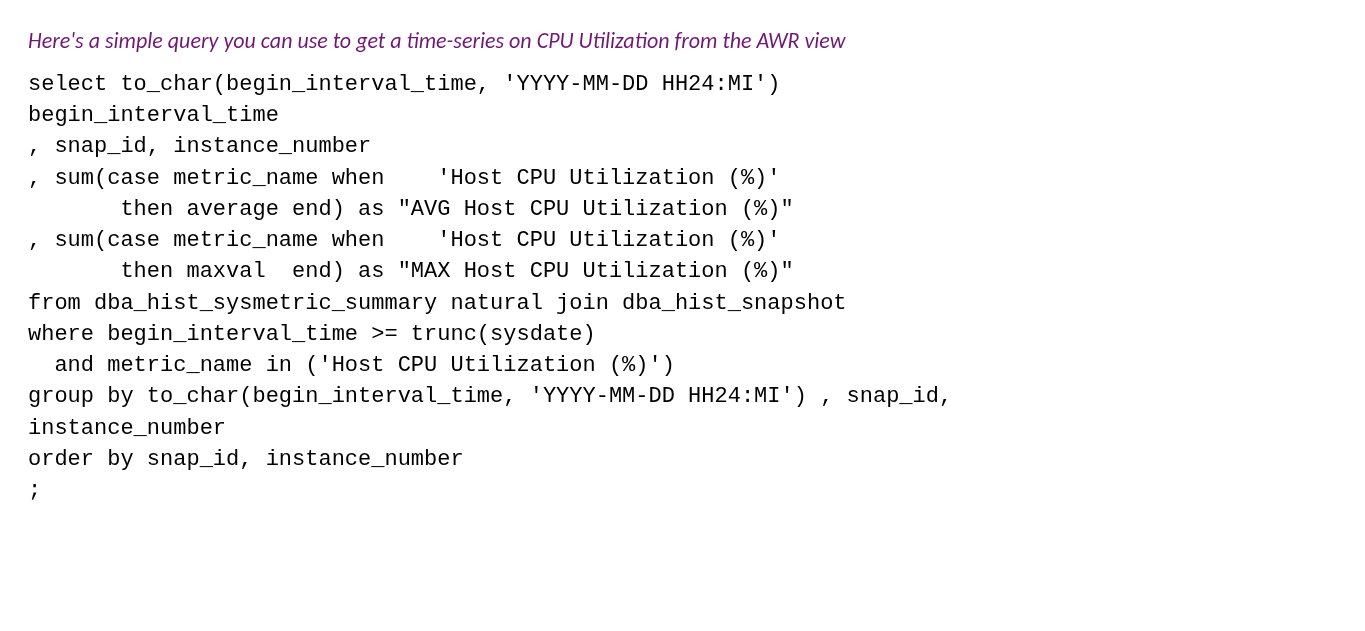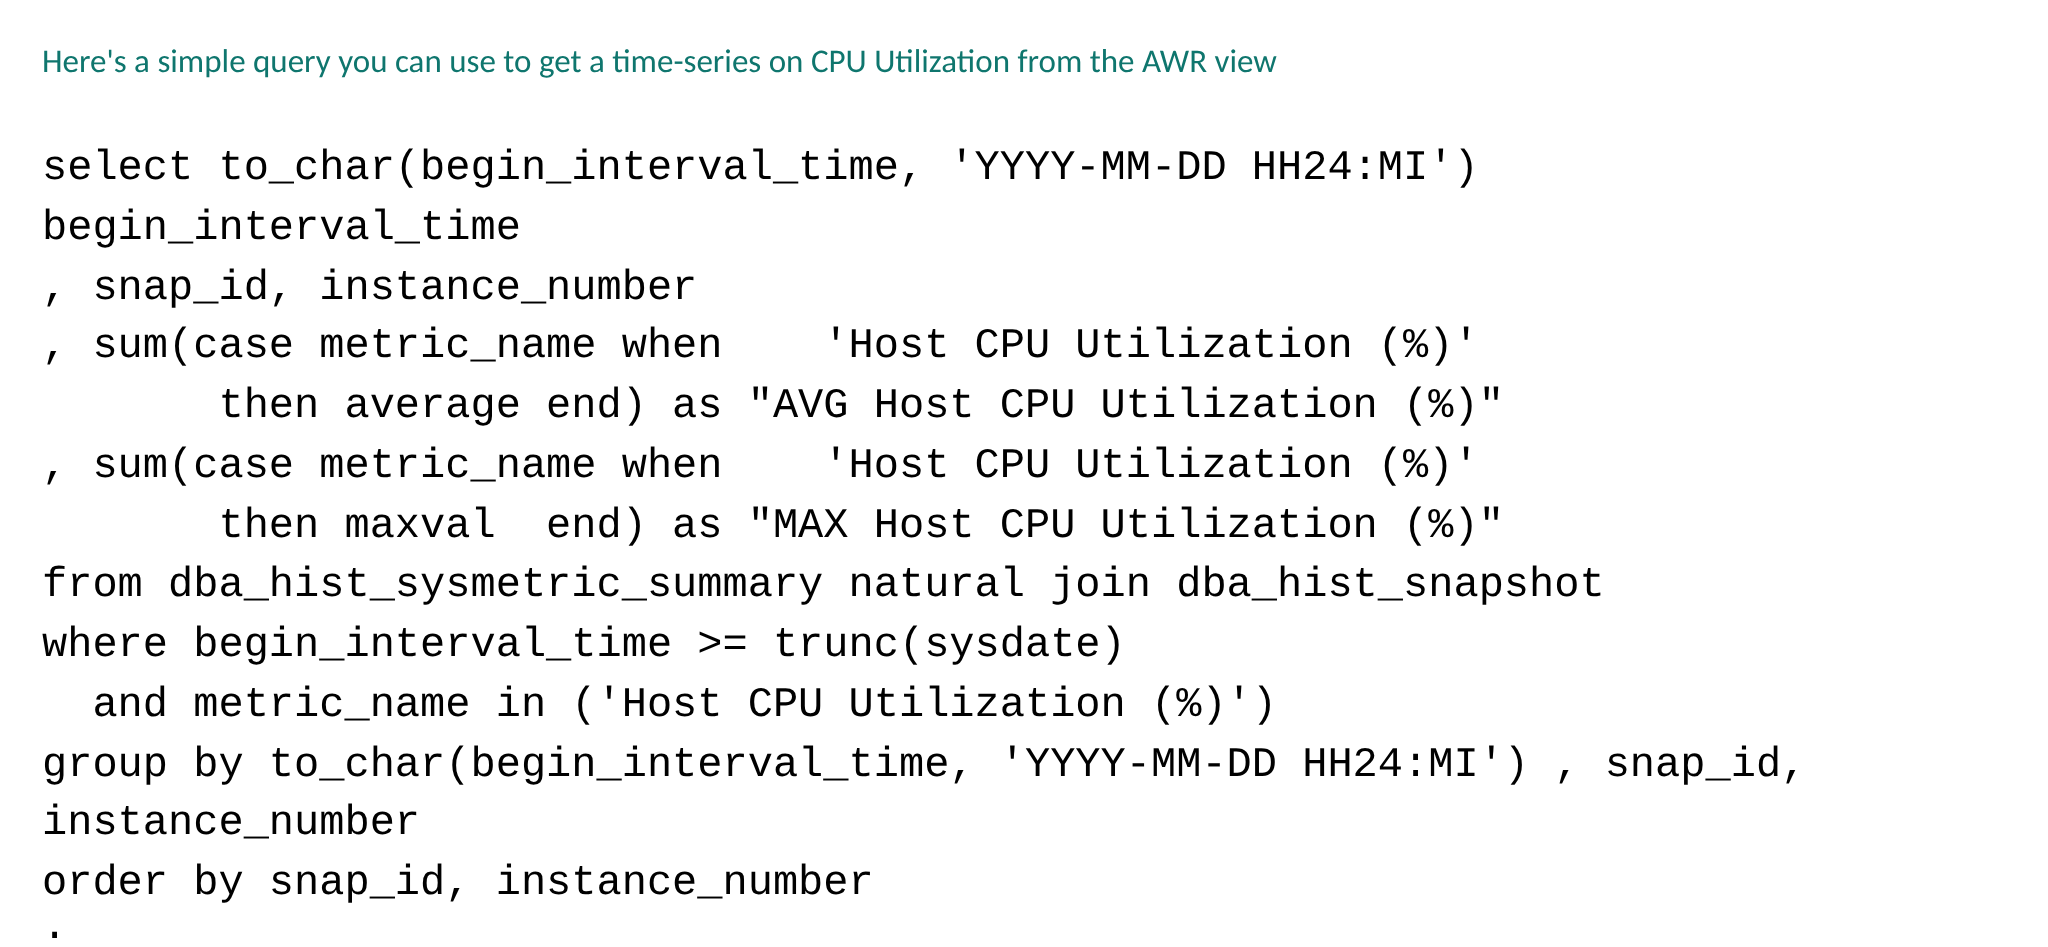--- a/index.html
+++ b/index.html
@@ -11,27 +11,28 @@
       background: #ffffff;
       font-family: Calibri, "Segoe UI", Arial, sans-serif;
       padding: 24px 28px;
       width: 1365px;
       height: 631px;
       overflow: hidden;
     }
     .intro {
       font-size: 22px;
       line-height: 1.5;
-      color: #0f766e;
-      margin-bottom: 36px;
+      color: #701a75;
+      margin-bottom: 12px;
       font-weight: 400;
+      font-style: italic;
     }
     .code-block {
       font-family: "Courier New", Courier, monospace;
-      font-size: 28px;
+      font-size: 22px;
       line-height: 1.42;
       color: #000000;
       white-space: pre;
       font-weight: 400;
     }
   </style>
 </head>
 <body>
 
 <div class="intro">

